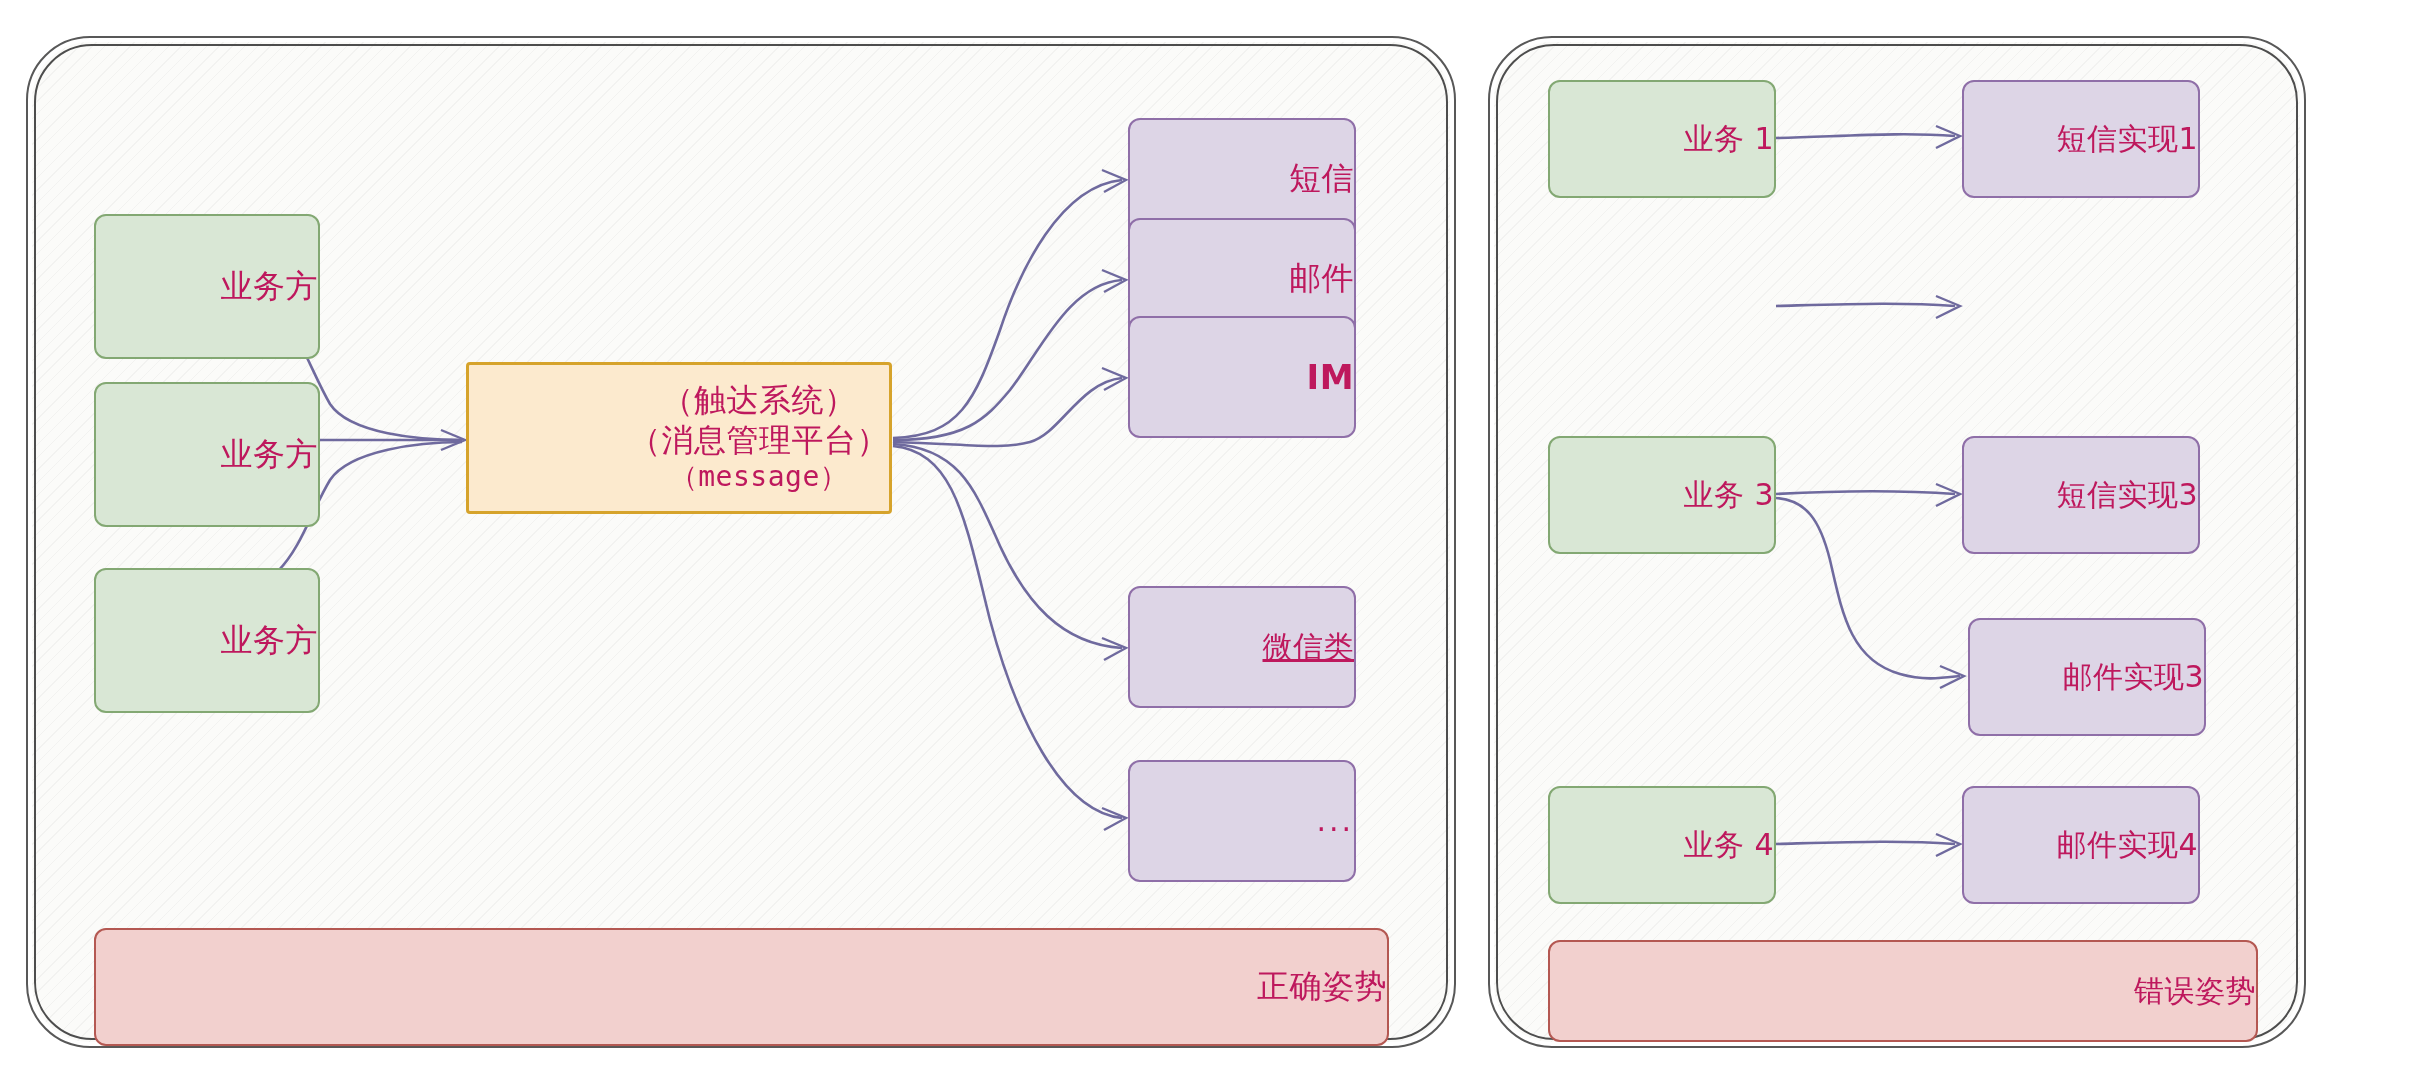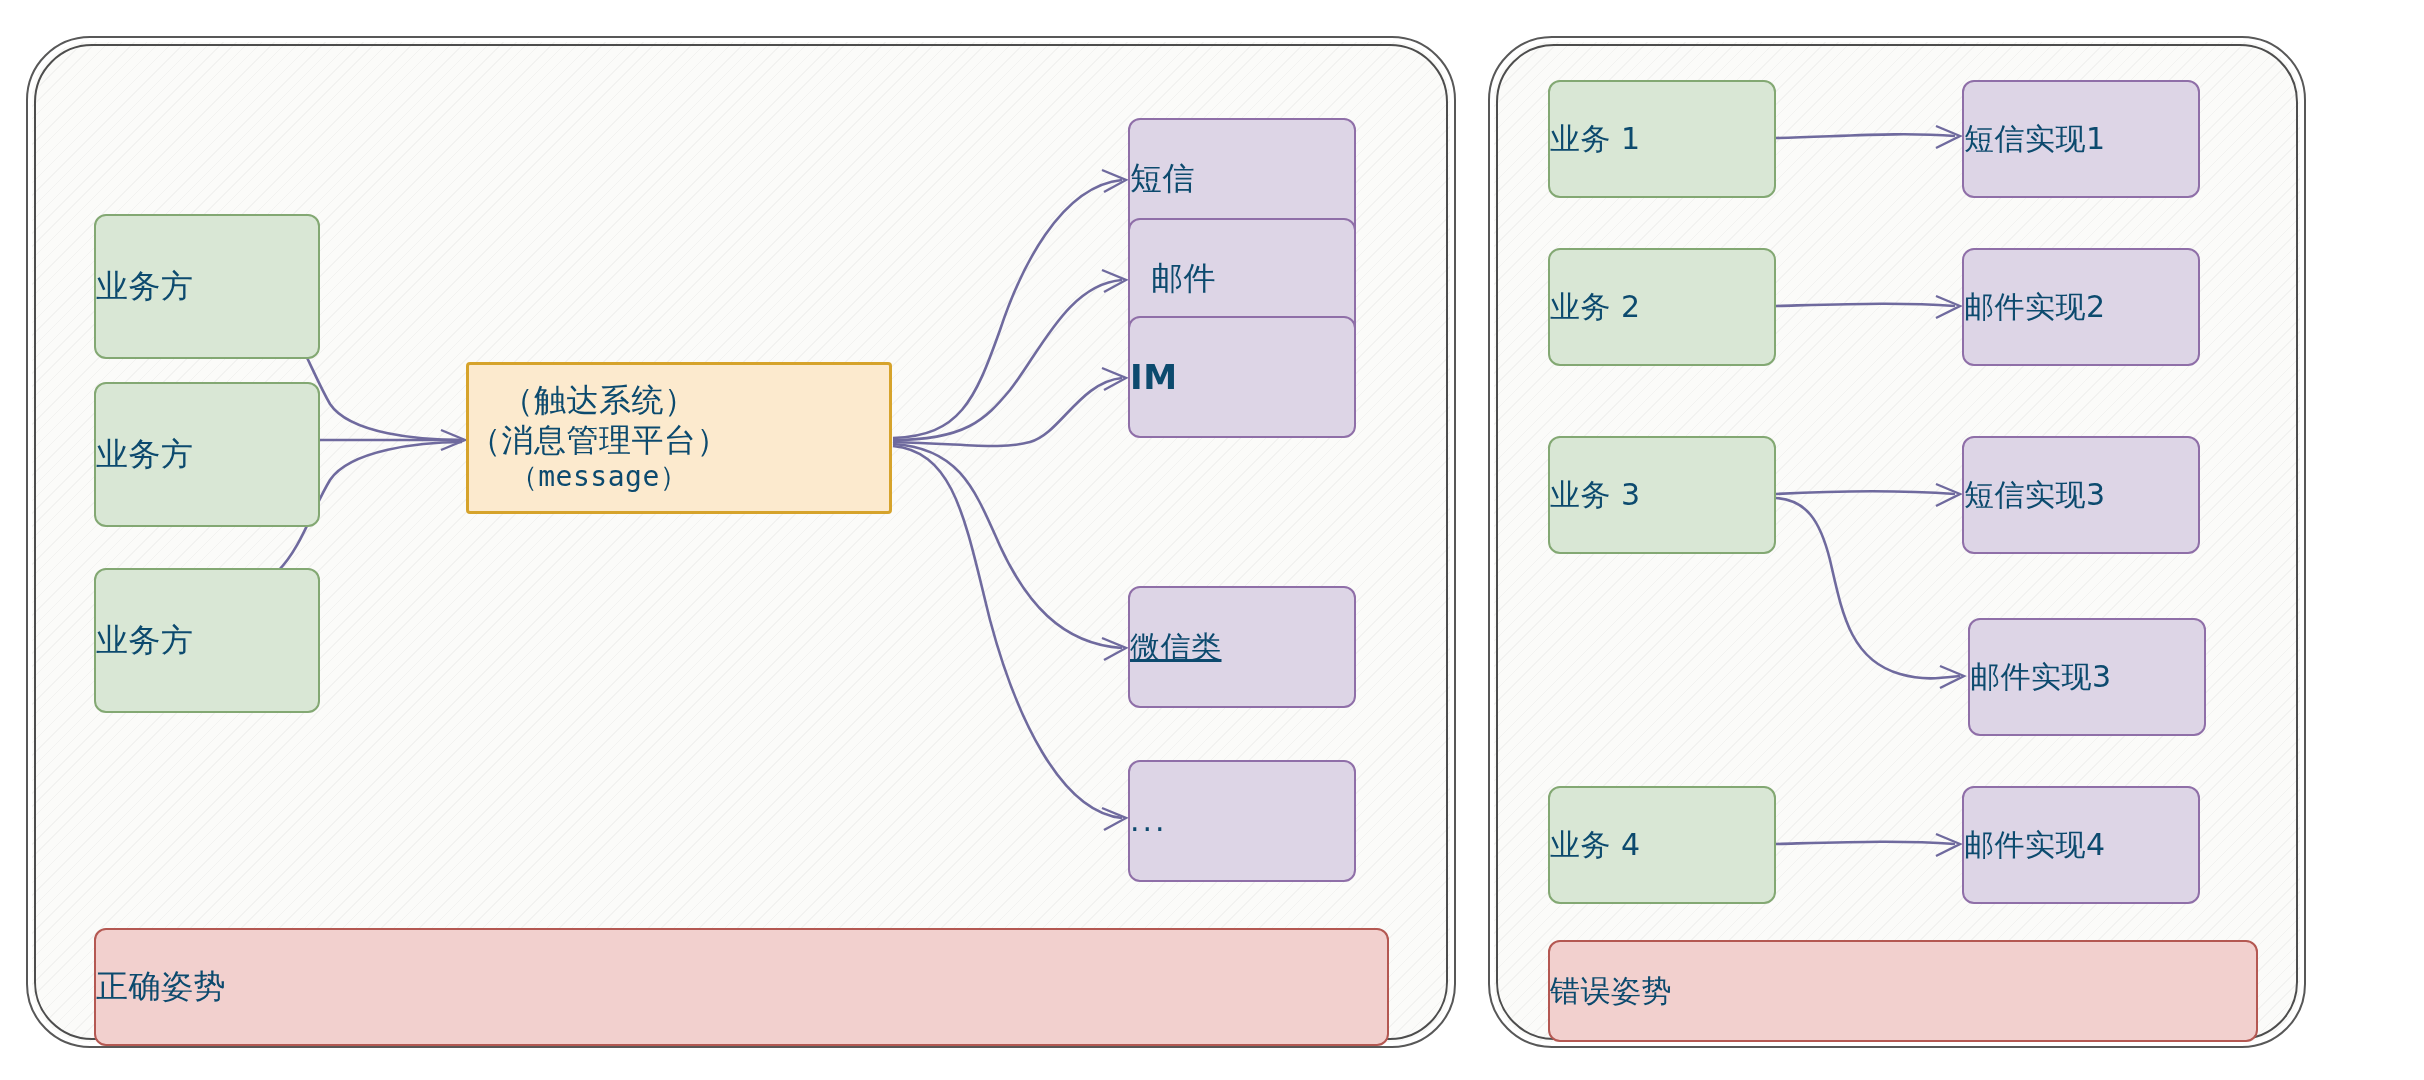--- a/index.html
+++ b/index.html
@@ -48,23 +48,23 @@
     border-width: 2.2px;
     border-color: #585858;
   }
 
   
   .node {
     position: absolute;
     box-sizing: border-box;
     display: flex;
     align-items: center;
-    justify-content: flex-start;
+    justify-content: flex-end;
     text-align: center;
-    color: #0c4a6e;
+    color: #be185d;
     border-radius: 12px;
     line-height: 1.24;
     letter-spacing: 0.5px;
   }
   .node.green {
     background: #d9e7d5;
     border: 2.6px solid #83a873;
   }
   .node.purple {
     background: #ddd5e6;
@@ -196,36 +196,30 @@
     <path d="M 1776,498 C 1806,500 1820,520 1830,560 C 1842,612 1850,660 1900,674 C 1925,681 1942,678 1960,676"></path>
     <polyline class="arrowhead" points="1940,666 1964,676 1940,688"></polyline>
 
     <path d="M 1776,844 C 1850,842 1900,840 1955,844"></path>
     <polyline class="arrowhead" points="1936,834 1960,844 1936,856"></polyline>
   </svg>
 
   <div class="node green t-30" style="left:1548px; top:80px; width:228px; height:118px;">
     <span>业务 1</span>
   </div>
-  <div class="node green t-30" style="left:1548px; top:248px; width:228px; height:118px;">
-    <span>业务 2</span>
-  </div>
   <div class="node green t-30" style="left:1548px; top:436px; width:228px; height:118px;">
     <span>业务 3</span>
   </div>
   <div class="node green t-30" style="left:1548px; top:786px; width:228px; height:118px;">
     <span>业务 4</span>
   </div>
 
   <div class="node purple t-30" style="left:1962px; top:80px; width:238px; height:118px;">
     <span>短信实现1</span>
   </div>
-  <div class="node purple t-30" style="left:1962px; top:248px; width:238px; height:118px;">
-    <span>邮件实现2</span>
-  </div>
   <div class="node purple t-30" style="left:1962px; top:436px; width:238px; height:118px;">
     <span>短信实现3</span>
   </div>
   <div class="node purple t-30" style="left:1968px; top:618px; width:238px; height:118px;">
     <span>邮件实现3</span>
   </div>
   <div class="node purple t-30" style="left:1962px; top:786px; width:238px; height:118px;">
     <span>邮件实现4</span>
   </div>
 

